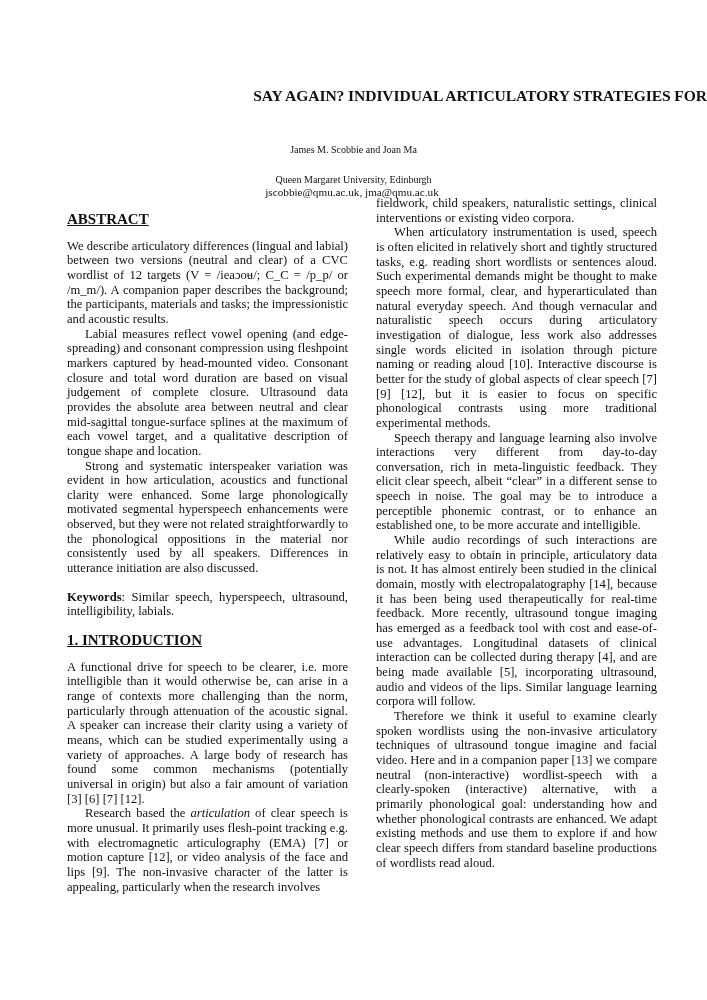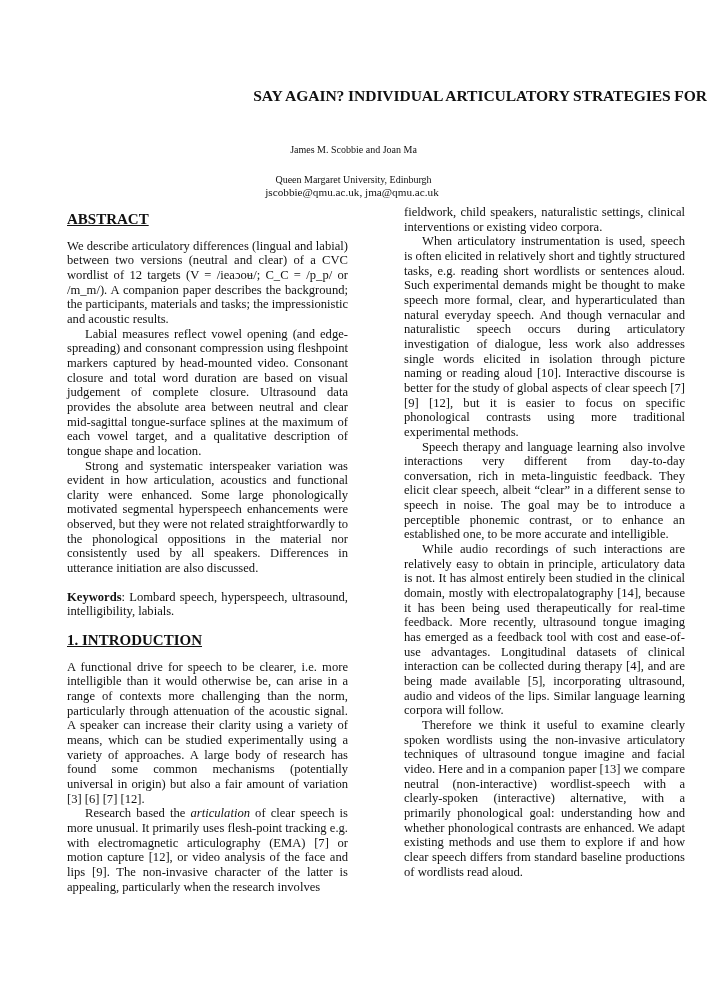--- a/index.html
+++ b/index.html
@@ -5,21 +5,21 @@
   html, body { margin:0; padding:0; background:#ffffff; }
   body { width:707px; height:1000px; position:relative; overflow:hidden;
          font-family:"Liberation Serif", "DejaVu Serif", serif; color:#111; }
   .title { position:absolute; left:0; width:707px; top:86px; text-align:right;
            font-weight:bold; font-size:15.6px; line-height:19px; letter-spacing:-0.1px; }
   .authors { position:absolute; left:0; width:707px; top:144px; text-align:center; font-size:10px; }
   .affil { position:absolute; left:0; width:707px; top:172px; text-align:center; font-size:10px; line-height:15px; }
   .email { position:absolute; left:0; width:704px; top:186px; text-align:center; font-size:11.2px; }
   .col { position:absolute; top:212px; width:281px; font-size:12.6px; line-height:14.65px; }
   .col.left { left:67px; }
-  .col.right { left:376px; top:205px;margin-left:28px; }
+  .col.right { left:376px; top:196px; }
   .col p { margin:0; text-align:justify; }
   .col p.ind { text-indent:18px; }
   .head { text-align:center; font-weight:bold; font-size:15px; margin:0;text-decoration:underline; }
   .gap-after-head { height:12px; }
   .gap { height:14px; }
   .kw-label { font-weight:bold; }
   em { }
 </style>
 </head>
 <body>
@@ -31,21 +31,21 @@
 <div class="affil">Queen Margaret University, Edinburgh</div>
 <div class="email">jscobbie@qmu.ac.uk, jma@qmu.ac.uk</div>
 
 <div class="col left">
   <p class="head">ABSTRACT</p>
   <div class="gap-after-head"></div>
   <p>We describe articulatory differences (lingual and labial) between two versions (neutral and clear) of a CVC wordlist of 12 targets (V = /ieaɔoʉ/; C_C = /p_p/ or /m_m/). A companion paper describes the background; the participants, materials and tasks; the impressionistic and acoustic results.</p>
   <p class="ind">Labial measures reflect vowel opening (and edge-spreading) and consonant compression using fleshpoint markers captured by head-mounted video. Consonant closure and total word duration are based on visual judgement of complete closure. Ultrasound data provides the absolute area between neutral and clear mid-sagittal tongue-surface splines at the maximum of each vowel target, and a qualitative description of tongue shape and location.</p>
   <p class="ind">Strong and systematic interspeaker variation was evident in how articulation, acoustics and functional clarity were enhanced. Some large phonologically motivated segmental hyperspeech enhancements were observed, but they were not related straightforwardly to the phonological oppositions in the material nor consistently used by all speakers. Differences in utterance initiation are also discussed.</p>
   <div class="gap"></div>
-  <p><span class="kw-label">Keywords</span><span>: Lombard speech, hyperspeech, ultrasound, intelligibility, labials.</span></p>
+  <p><span class="kw-label">Keywords</span><span>: Similar speech, hyperspeech, ultrasound, intelligibility, labials.</span></p>
   <div class="gap"></div>
   <p class="head">1. INTRODUCTION</p>
   <div class="gap-after-head"></div>
   <p>A functional drive for speech to be clearer, i.e. more intelligible than it would otherwise be, can arise in a range of contexts more challenging than the norm, particularly through attenuation of the acoustic signal. A speaker can increase their clarity using a variety of means, which can be studied experimentally using a variety of approaches. A large body of research has found some common mechanisms (potentially universal in origin) but also a fair amount of variation [3] [6] [7] [12].</p>
   <p class="ind"><span>Research based the </span><em>articulation</em><span> of clear speech is more unusual. It primarily uses flesh-point tracking e.g. with electromagnetic articulography (EMA) [7] or motion capture [12], or video analysis of the face and lips [9]. The non-invasive character of the latter is appealing, particularly when the research involves</span></p>
 </div>
 
 <div class="col right">
   <p>fieldwork, child speakers, naturalistic settings, clinical interventions or existing video corpora.</p>
   <p class="ind">When articulatory instrumentation is used, speech is often elicited in relatively short and tightly structured tasks, e.g. reading short wordlists or sentences aloud. Such experimental demands might be thought to make speech more formal, clear, and hyperarticulated than natural everyday speech. And though vernacular and naturalistic speech occurs during articulatory investigation of dialogue, less work also addresses single words elicited in isolation through picture naming or reading aloud [10]. Interactive discourse is better for the study of global aspects of clear speech [7] [9] [12], but it is easier to focus on specific phonological contrasts using more traditional experimental methods.</p>

